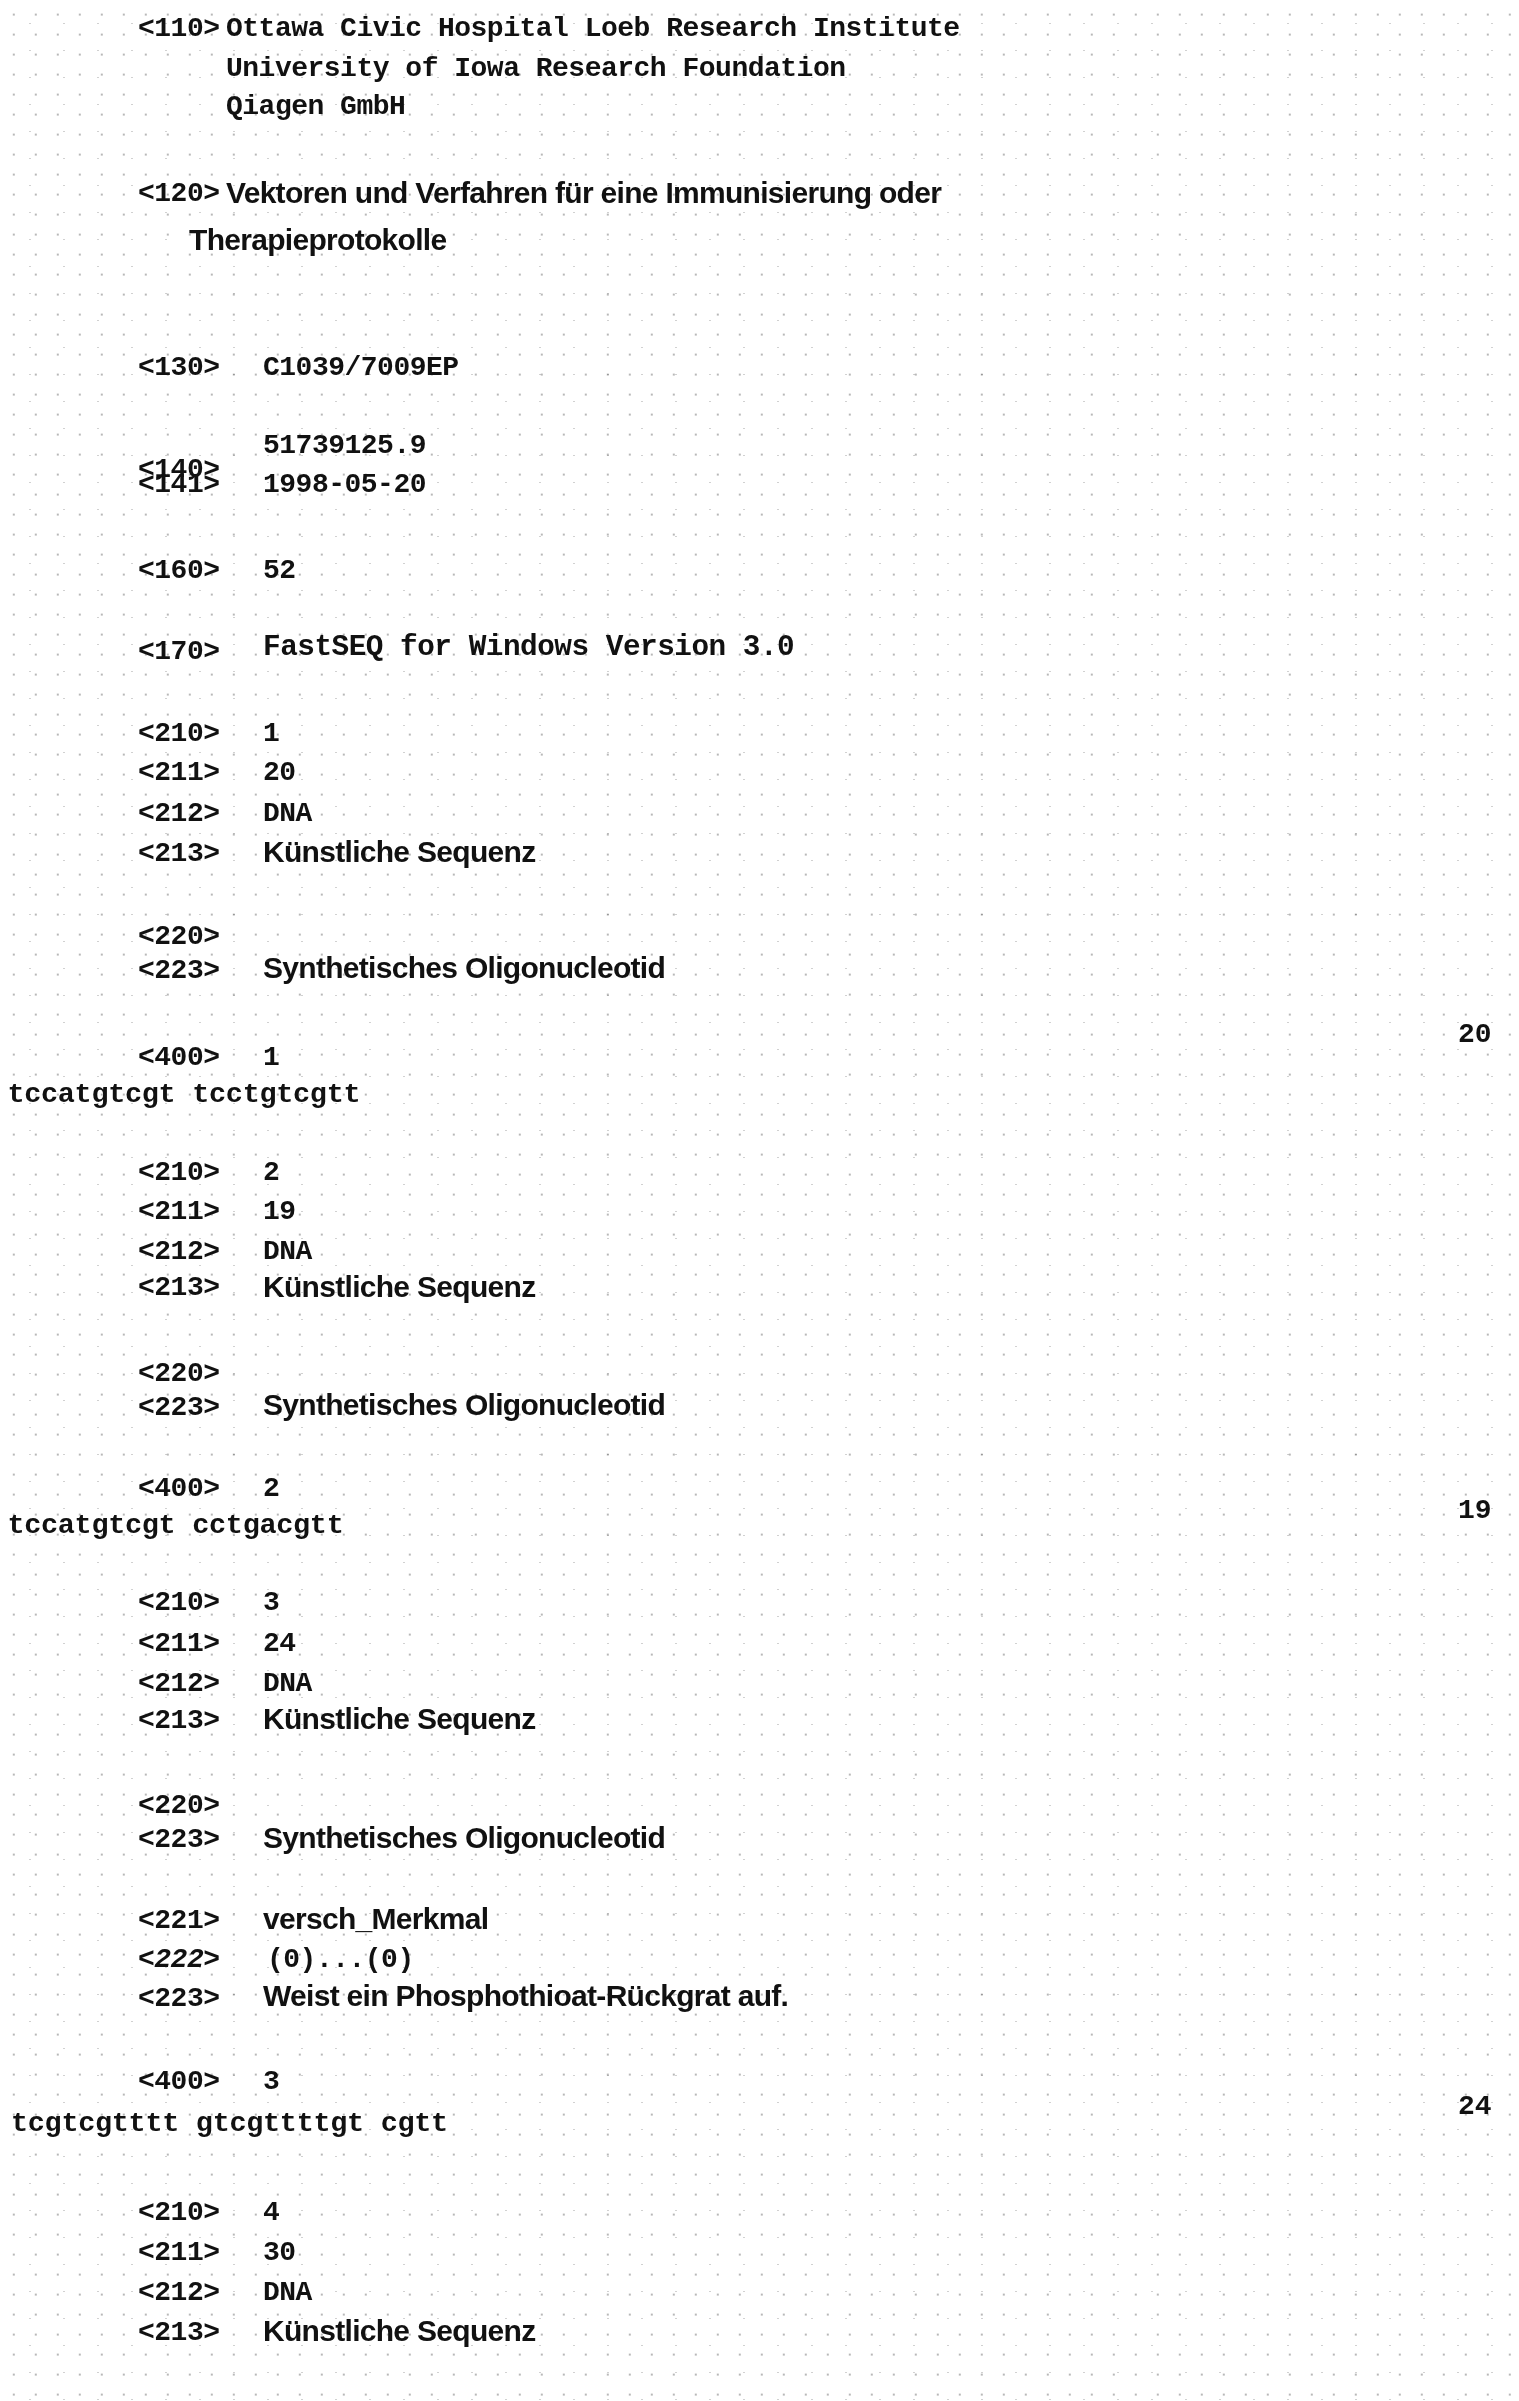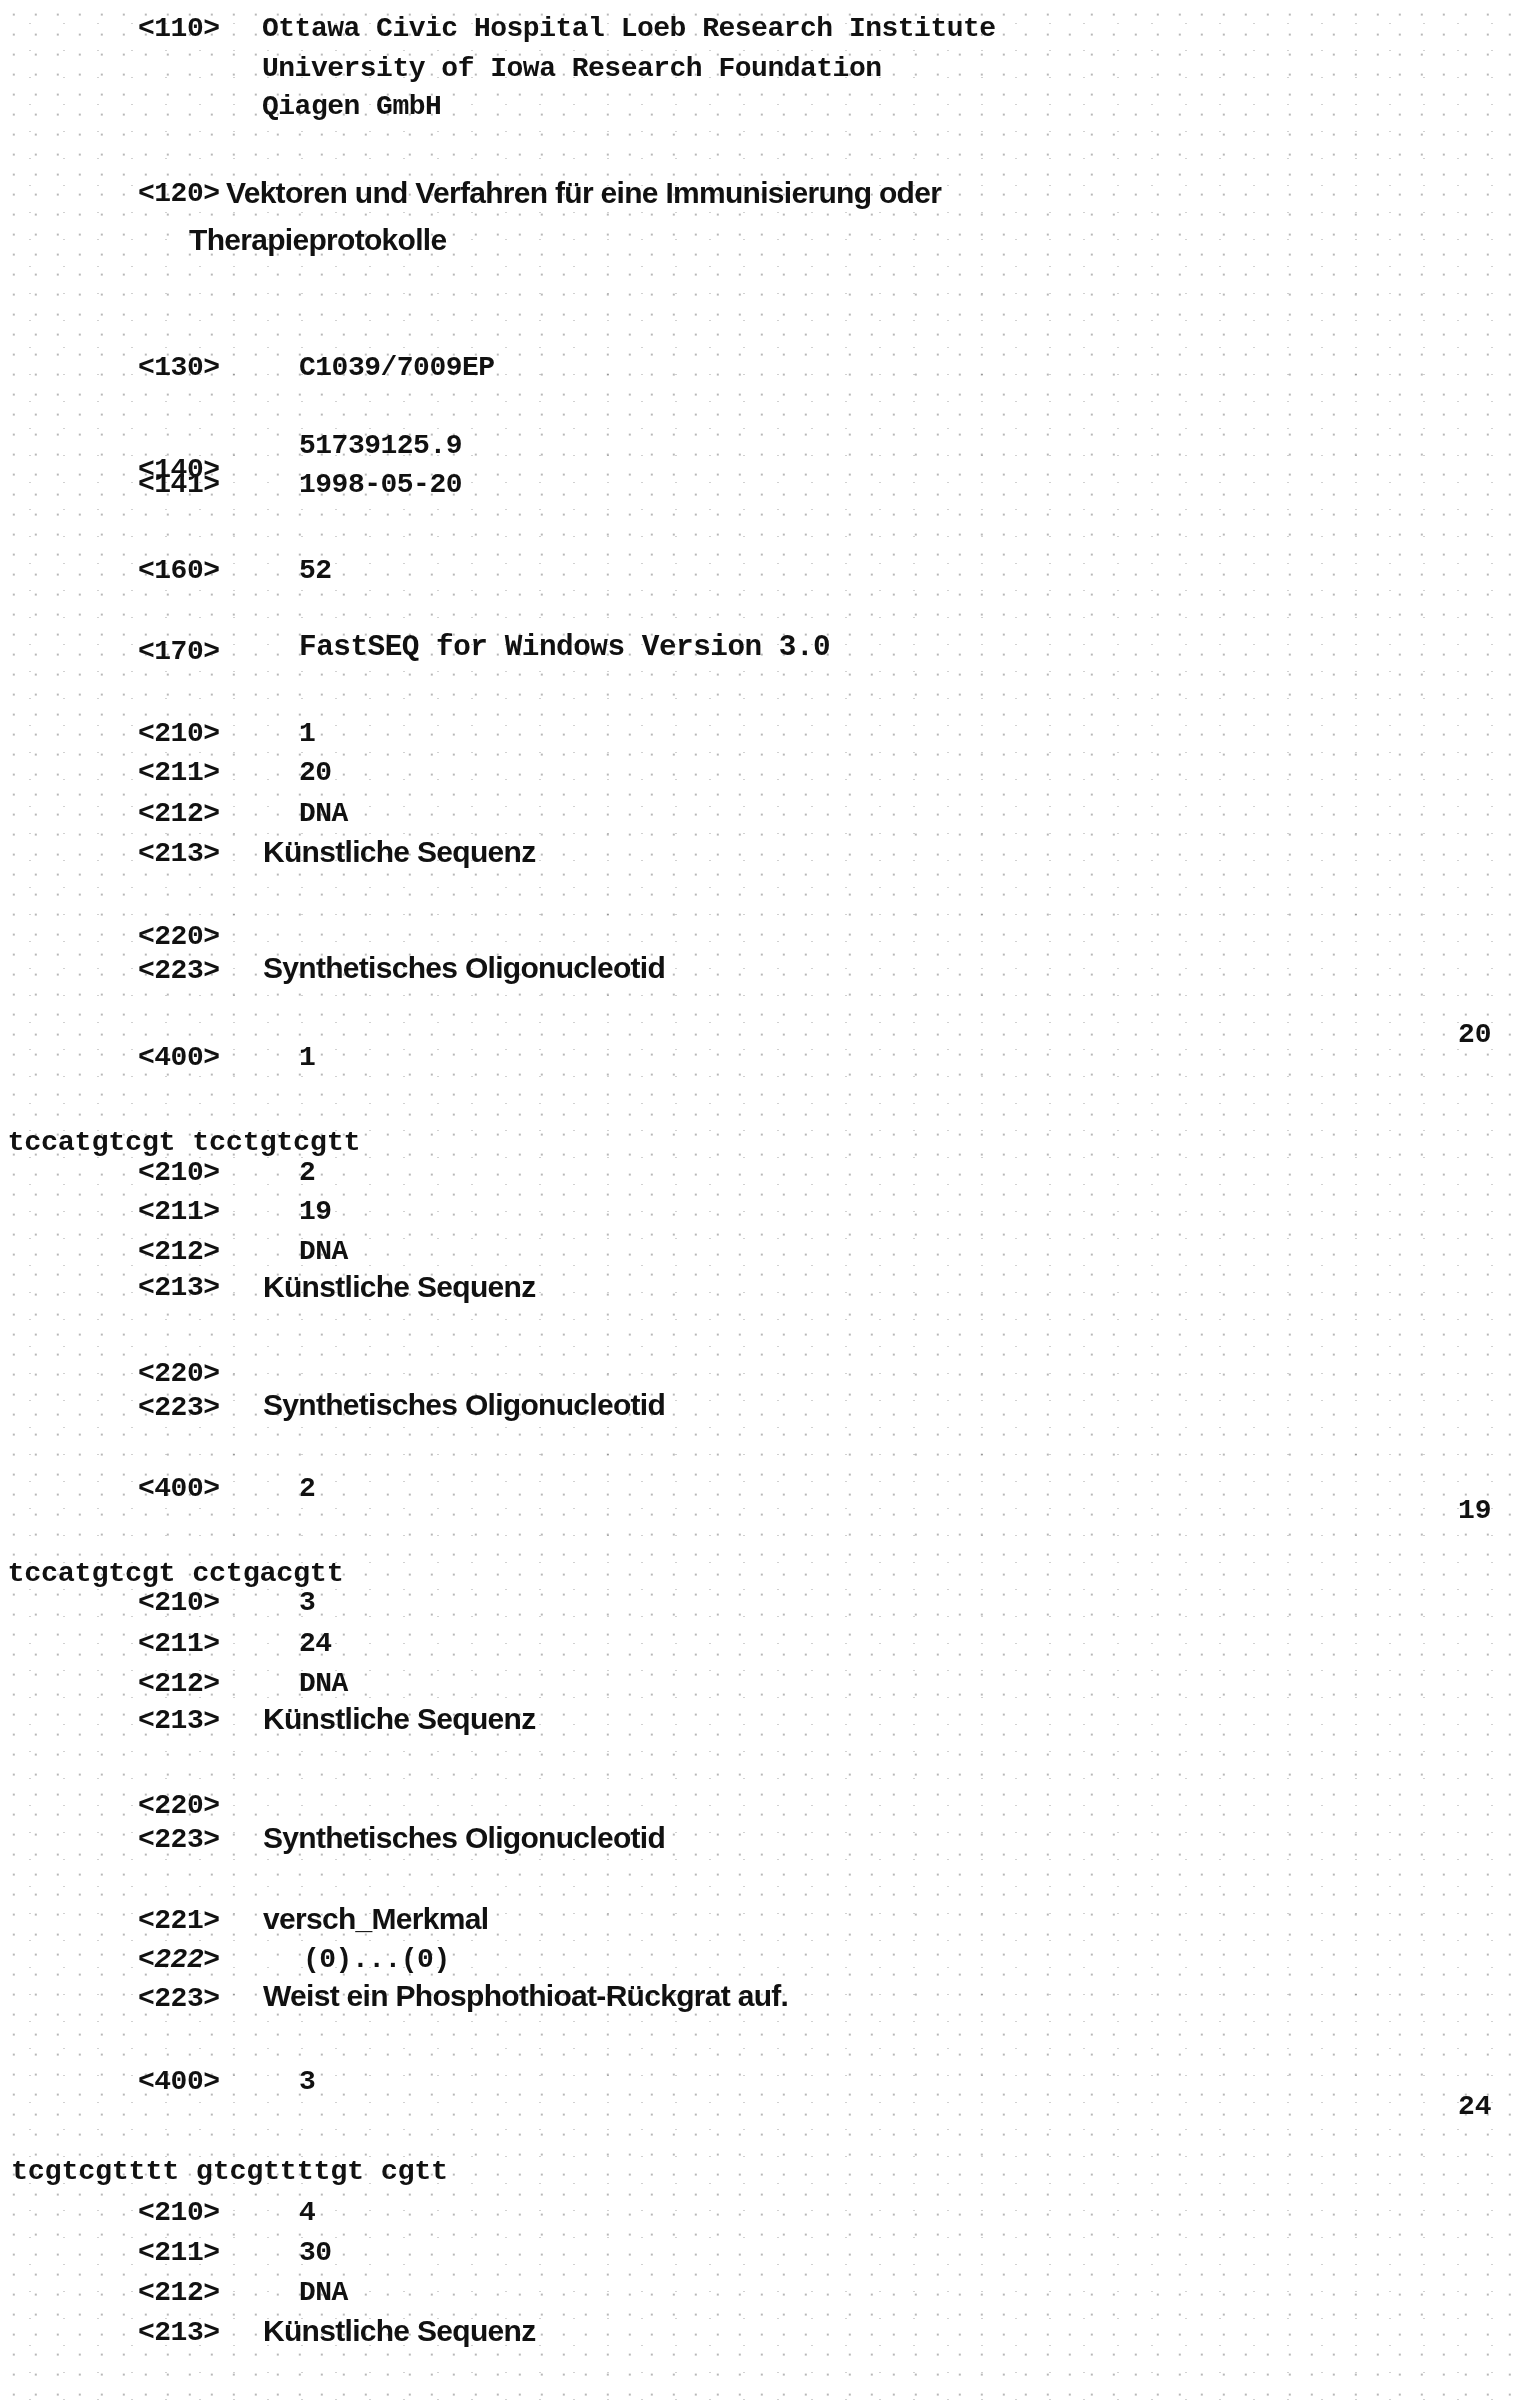--- a/index.html
+++ b/index.html
@@ -7,24 +7,24 @@
     width: 1520px; height: 2401px; position: relative; overflow: hidden;
     color: #111111;
     background-color: #ffffff;
     background-image:
       radial-gradient(circle, rgba(0,0,0,0.28) 0.8px, transparent 1.2px),
       radial-gradient(circle, rgba(0,0,0,0.18) 0.7px, transparent 1.1px);
     background-size: 22px 20px, 34px 27px;
     background-position: 2.8px 4.6px, 13px 10px;
   }
   .line { position: absolute; white-space: pre; line-height: 1; }
-  .mono { font-family: "Liberation Mono", "DejaVu Sans Mono", monospace; font-size: 28px; font-weight: bold; letter-spacing: -0.5px; margin-left: 36px; }
+  .mono { font-family: "Liberation Mono", "DejaVu Sans Mono", monospace; font-size: 28px; font-weight: bold; letter-spacing: -0.5px; }
   .sans { font-family: "Liberation Sans", "DejaVu Sans", sans-serif; font-size: 30px; font-weight: bold; letter-spacing: -0.7px; }
   .tag { font-family: "Liberation Mono", "DejaVu Sans Mono", monospace; font-size: 28px; font-weight: bold; letter-spacing: -0.5px; }
-  .seq { font-family: "Liberation Mono", "DejaVu Sans Mono", monospace; font-size: 28.5px; font-weight: bold; letter-spacing: -0.3px; margin-top: 48px; }
+  .seq { font-family: "Liberation Mono", "DejaVu Sans Mono", monospace; font-size: 28.5px; font-weight: bold; letter-spacing: -0.3px; }
   .num { font-family: "Liberation Mono", "DejaVu Sans Mono", monospace; font-size: 28px; font-weight: bold; }
 </style>
 </head>
 <body>
 
 <div>
   <span class="line tag" style="left:138px;top:14.7px;">&lt;110&gt;</span>
   <span class="line mono" style="left:226px;top:14.7px;">Ottawa Civic Hospital Loeb Research Institute</span>
   <span class="line mono" style="left:226px;top:55px;">University of Iowa Research Foundation</span>
   <span class="line mono" style="left:226px;top:93px;">Qiagen GmbH</span>

